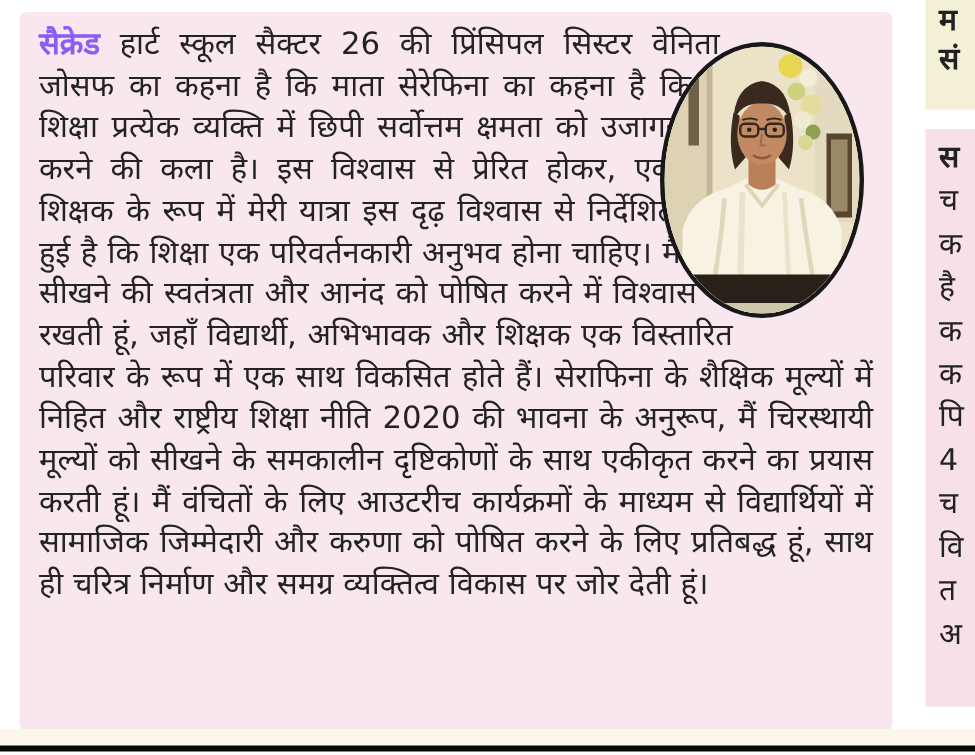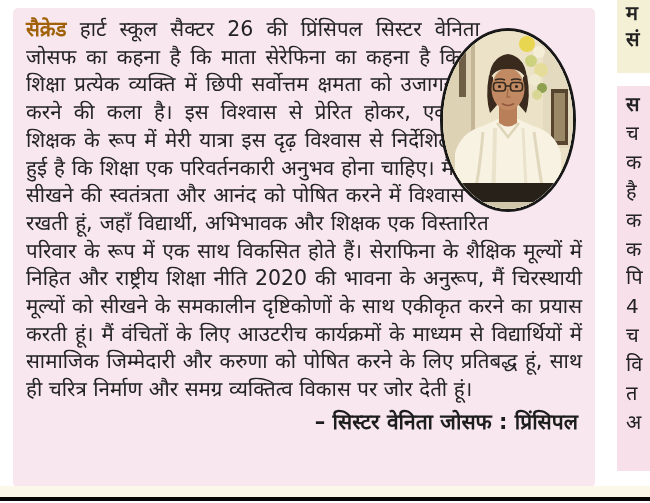--- a/index.html
+++ b/index.html
@@ -36,21 +36,21 @@
     background:#ebe2c8;
   }
   .oval svg{display:block;}
   .body-text{
     margin:0;
     color:#232323;
     font-size:20.5px;
     line-height:27.7px;
     text-align:justify;
   }
-  .body-text b{color:#a16207;}
+  .body-text b{color:#8b5cf6;}
   .signature{
     clear:none;
     margin-top:5px;
     padding-right:4px;
     text-align:right;
     font-weight:bold;
     color:#1d1d1d;
     font-size:21px;
     line-height:26px;
   }
@@ -150,21 +150,20 @@
           <path d="M59,72.5 Q65,76.5 71,72.5" stroke="#92573c" stroke-width="1.6" fill="none"></path>
 
           <rect x="0" y="152" width="130" height="21" fill="#27211a"></rect>
           <rect x="0" y="171" width="130" height="7" fill="#cfc6ac"></rect>
         </svg>
       </div>
     </div>
 
     <p class="body-text"><b>सैक्रेड</b><span> हार्ट स्कूल सैक्टर 26 की प्रिंसिपल सिस्टर वेनिता जोसफ का कहना है कि माता सेरेफिना का कहना है कि शिक्षा प्रत्येक व्यक्ति में छिपी सर्वोत्तम क्षमता को उजागर करने की कला है। इस विश्वास से प्रेरित होकर, एक शिक्षक के रूप में मेरी यात्रा इस दृढ़ विश्वास से निर्देशित हुई है कि शिक्षा एक परिवर्तनकारी अनुभव होना चाहिए। मैं सीखने की स्वतंत्रता और आनंद को पोषित करने में विश्वास रखती हूं, जहाँ विद्यार्थी, अभिभावक और शिक्षक एक विस्तारित परिवार के रूप में एक साथ विकसित होते हैं। सेराफिना के शैक्षिक मूल्यों में निहित और राष्ट्रीय शिक्षा नीति 2020 की भावना के अनुरूप, मैं चिरस्थायी मूल्यों को सीखने के समकालीन दृष्टिकोणों के साथ एकीकृत करने का प्रयास करती हूं। मैं वंचितों के लिए आउटरीच कार्यक्रमों के माध्यम से विद्यार्थियों में सामाजिक जिम्मेदारी और करुणा को पोषित करने के लिए प्रतिबद्ध हूं, साथ ही चरित्र निर्माण और समग्र व्यक्तित्व विकास पर जोर देती हूं।</span></p>
 
-    <div class="signature">– सिस्टर वेनिता जोसफ : प्रिंसिपल</div>
   </div>
 
   <div class="col-top">
     <span>म</span>
     <span>सं</span>
   </div>
 
   <div class="col">
     <span>स</span>
     <span>च</span>

